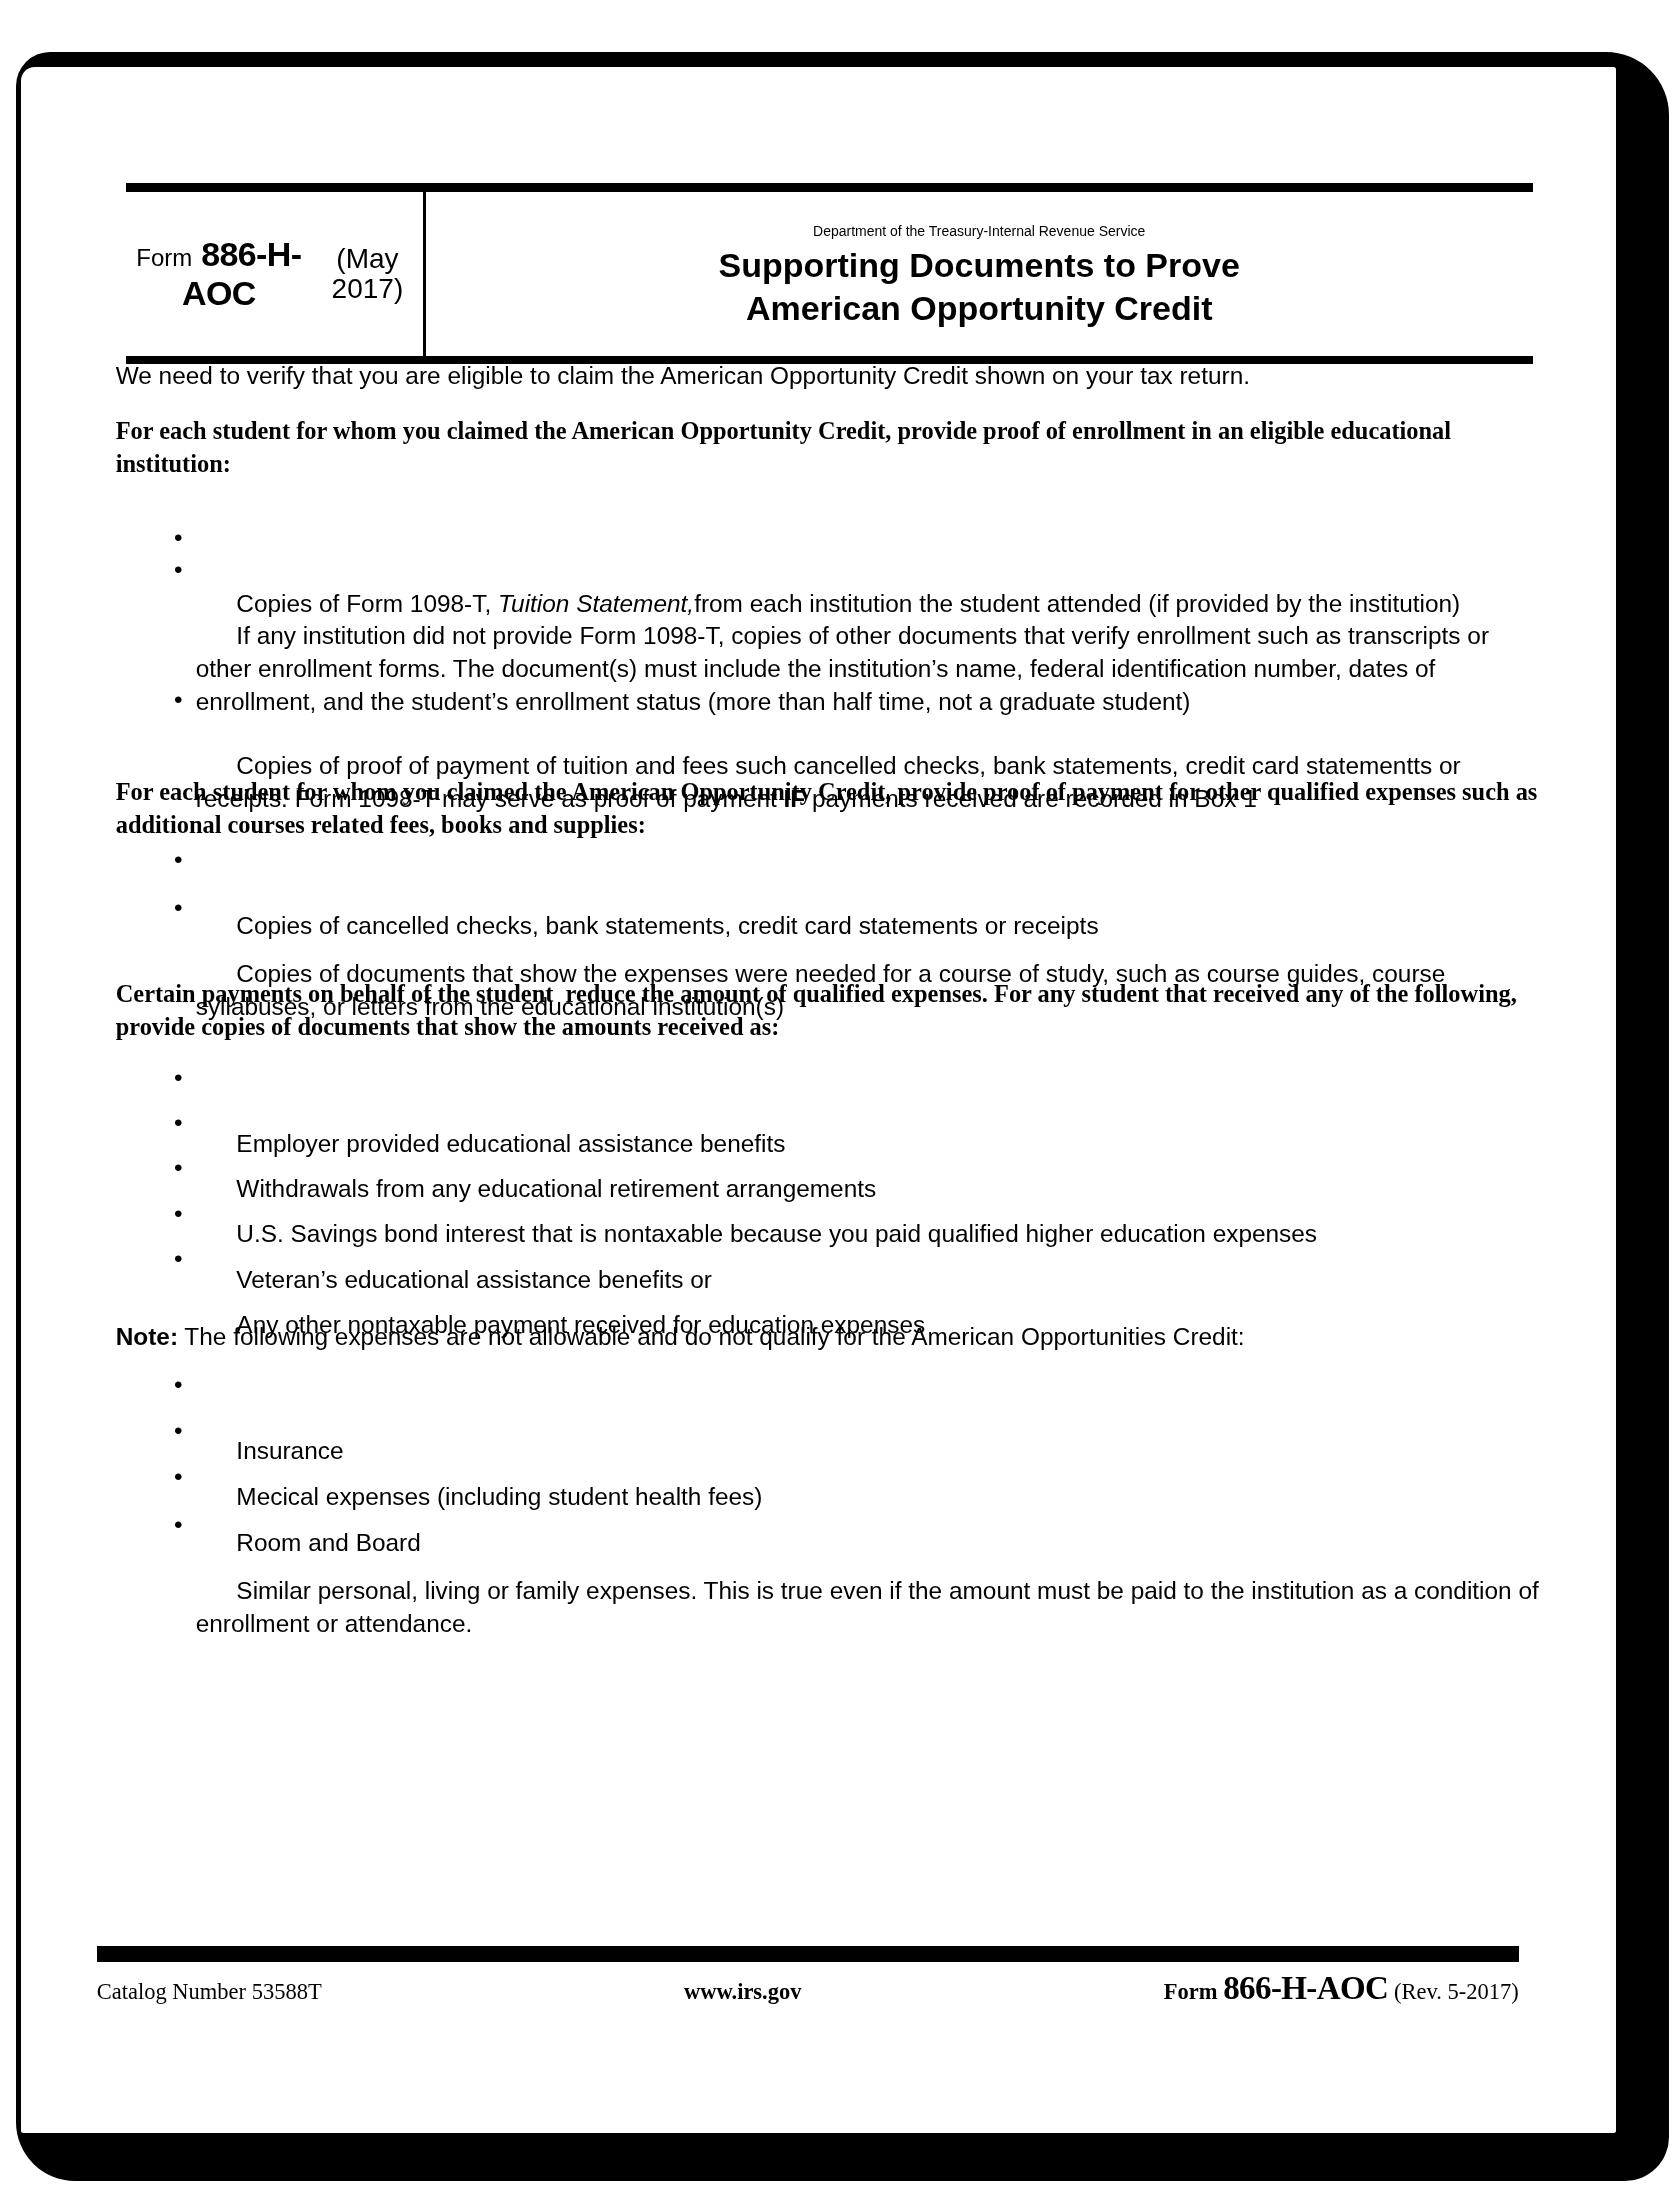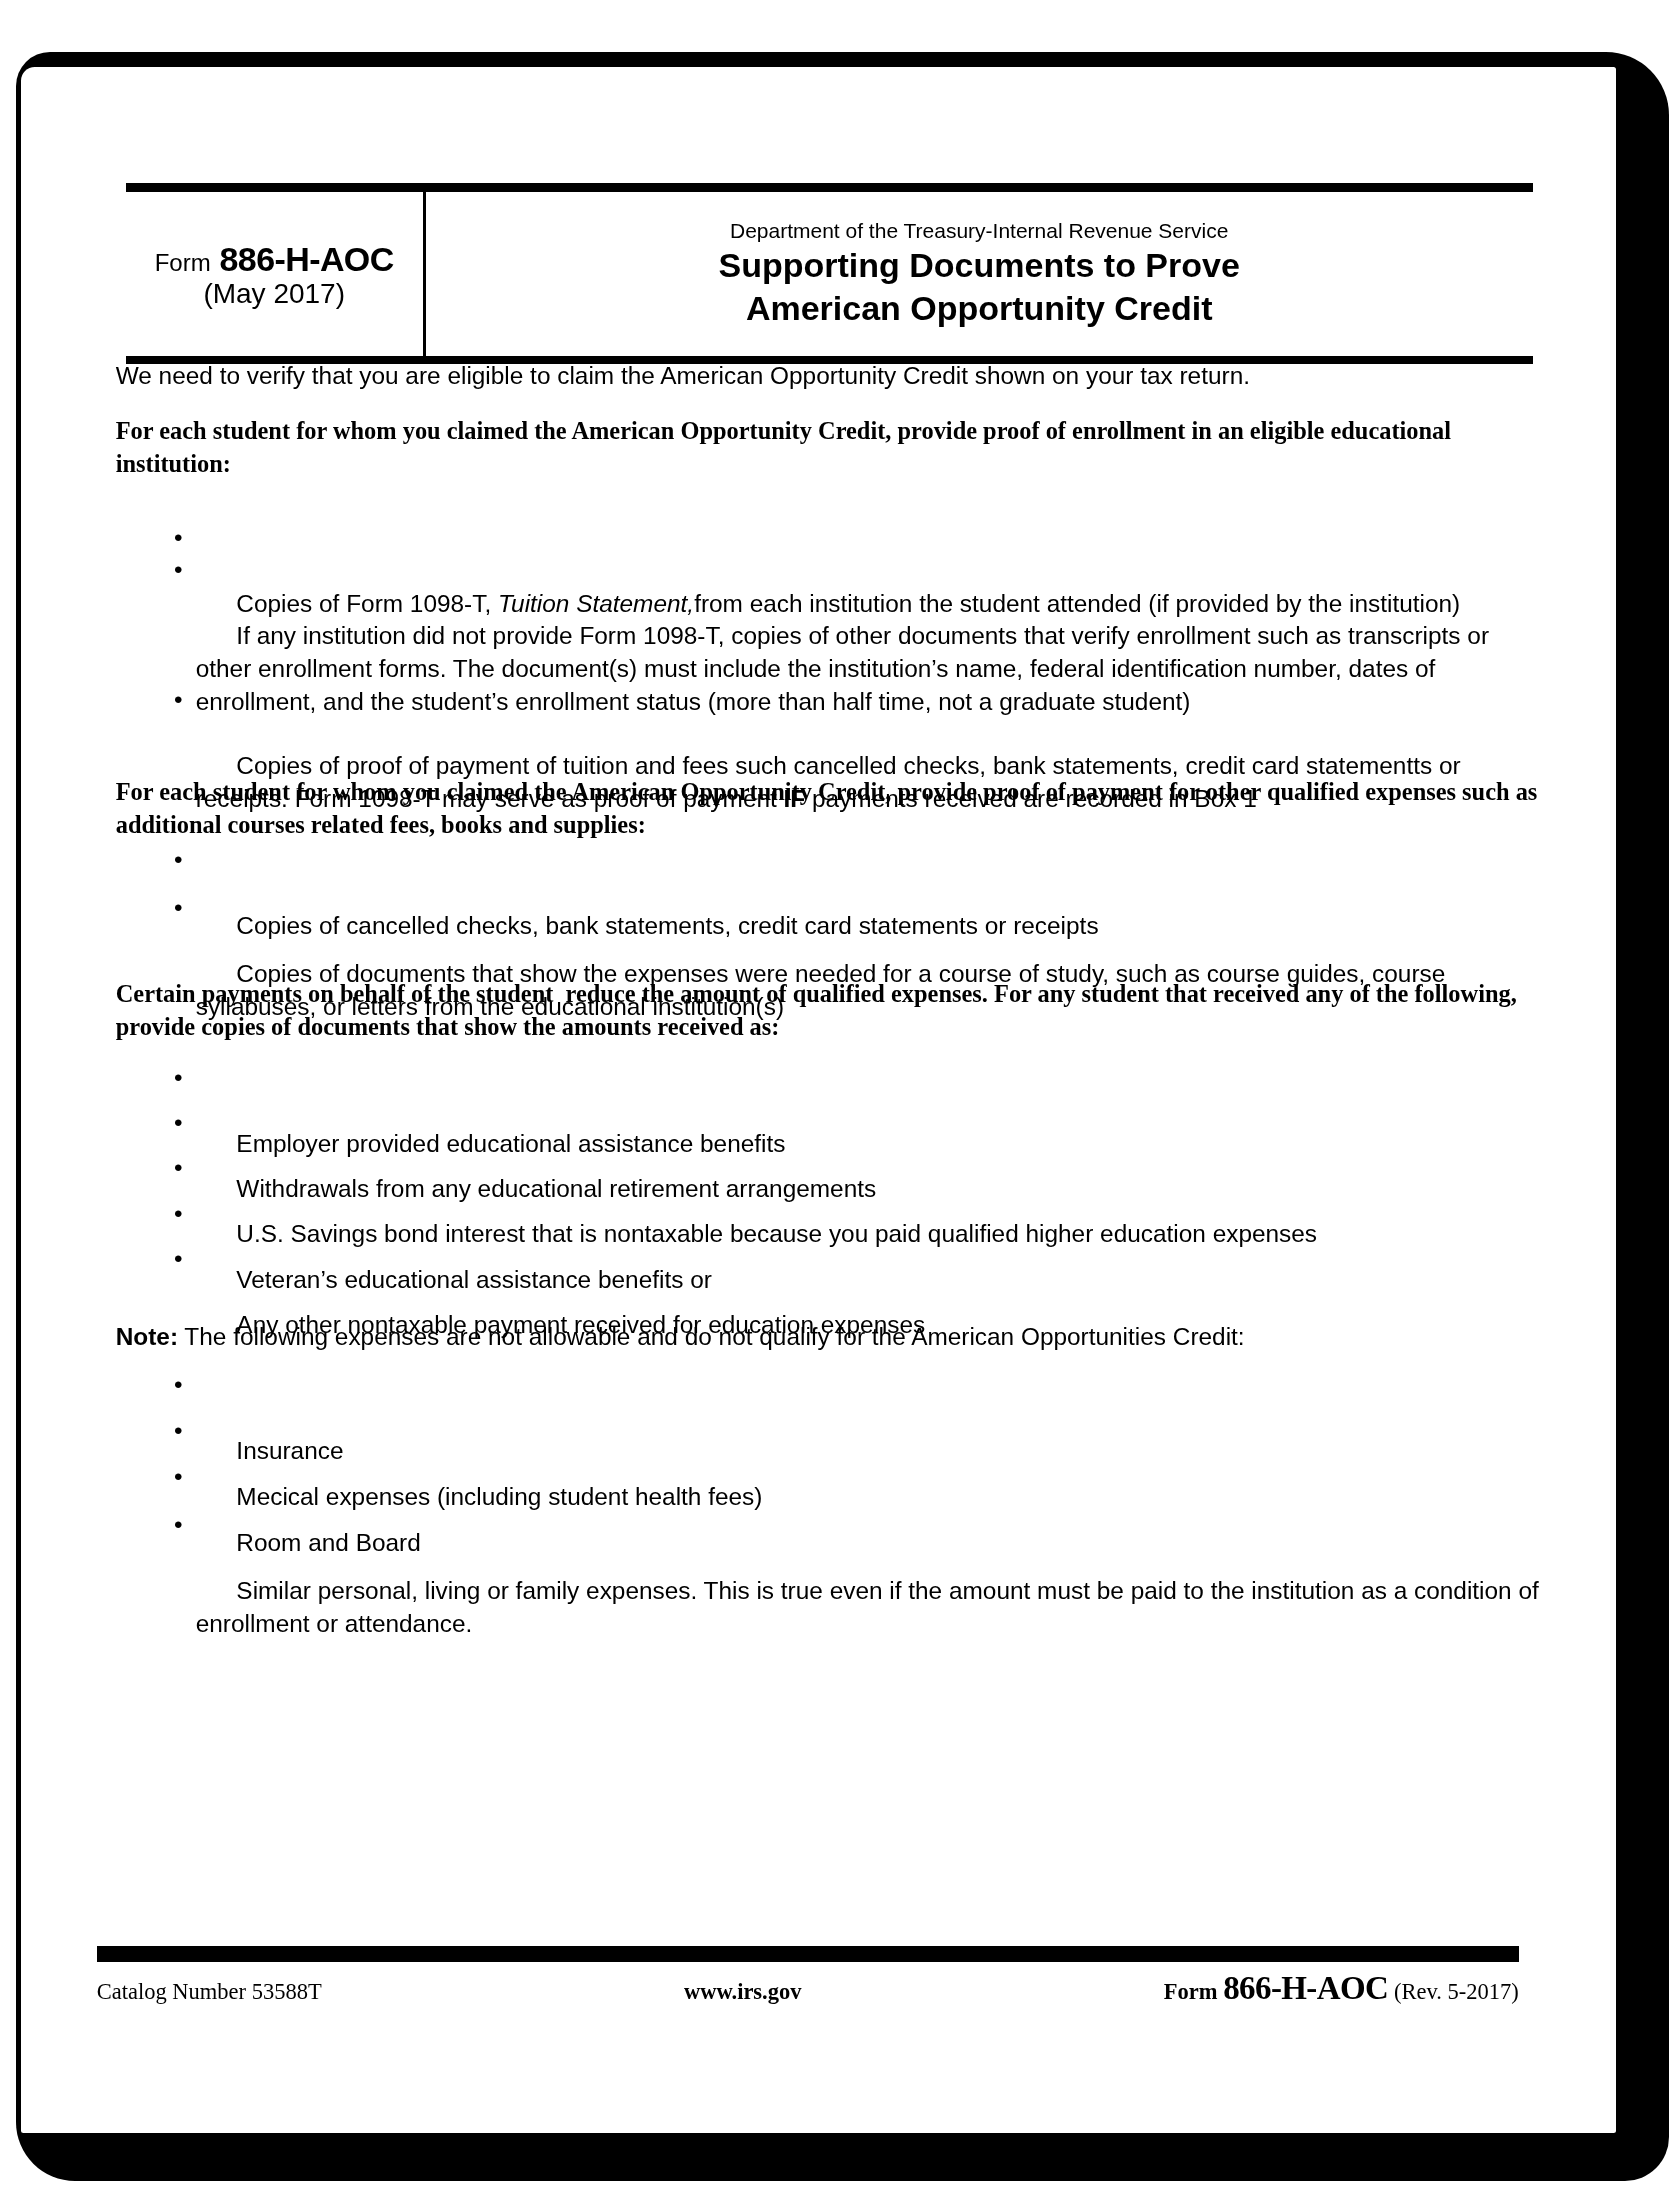--- a/index.html
+++ b/index.html
@@ -17,31 +17,31 @@
     background:#ffffff;border-radius:13.8px 2.5px 2.5px 2.5px;
   }
   
   .header-box{
     position:absolute;left:105px;top:116px;width:1407px;height:164px;
     border-top:9.4px solid #000;border-bottom:8.1px solid #000;
     display:flex;
   }
   .hb-left{
     width:297px;border-right:3.1px solid #000;flex:none;
-    display:flex;flex-direction:column;justify-content:center;align-items:center;
+    display:flex;flex-direction:row;justify-content:center;align-items:center;
     text-align:center;
   }
   .hb-right{
     flex:1;display:flex;flex-direction:column;justify-content:center;align-items:center;
     text-align:center;
   }
   .form-label{font-size:24px;}
   .form-number{font-size:34px;font-weight:bold;letter-spacing:-0.6px;}
   .form-rev{font-size:28px;line-height:30px;}
-  .dept-line{font-size:21px;line-height:26px;}
+  .dept-line{font-size:14px;line-height:26px;}
   .title-line{font-size:34px;font-weight:bold;line-height:43px;}
   
   .para,.hpara,.note-para{
     position:absolute;left:95px;font-size:24.4px;line-height:33px;
     white-space:pre-wrap;
   }
   .para{width:1430px;}
   .hpara{width:1446px;font-weight:bold;font-family:Liberation Serif, serif;}
   .note-para{width:1446px;}
   .note-label{font-weight:bold;}

